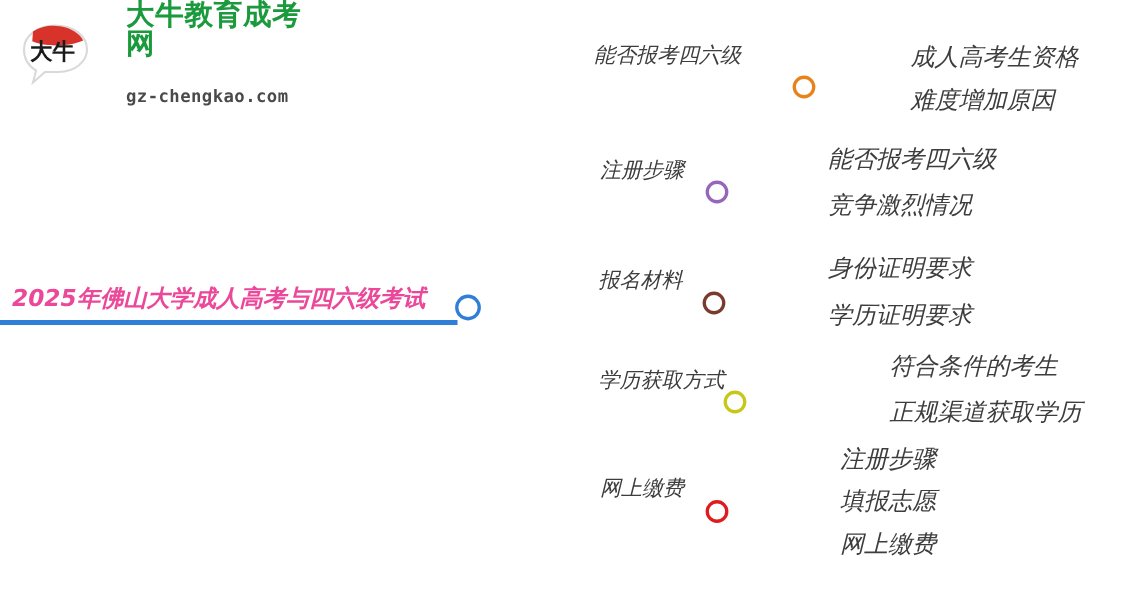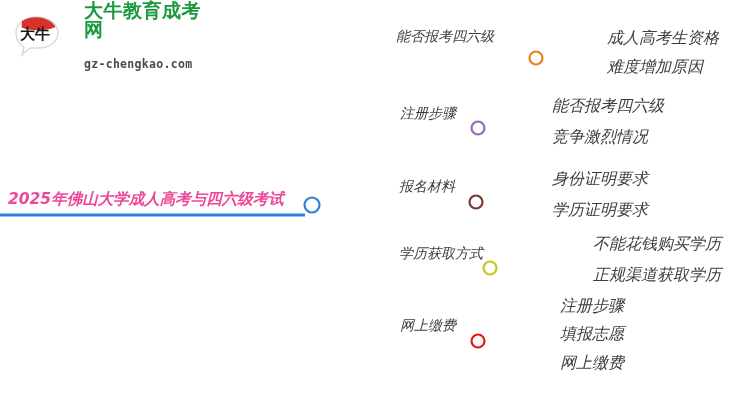--- a/index.html
+++ b/index.html
@@ -138,19 +138,19 @@
     <div class="node-label branch-label" style="left: 396px; top: 28px;">能否报考四六级</div>
     <div class="node-label leaf-label" style="left: 607px; top: 28px;">成人高考生资格</div>
     <div class="node-label leaf-label" style="left: 607px; top: 57px;">难度增加原因</div>
     <div class="node-label branch-label" style="left: 400px; top: 105px;">注册步骤</div>
     <div class="node-label leaf-label" style="left: 552px; top: 96px;">能否报考四六级</div>
     <div class="node-label leaf-label" style="left: 552px; top: 127px;">竞争激烈情况</div>
     <div class="node-label branch-label" style="left: 399px; top: 178px;">报名材料</div>
     <div class="node-label leaf-label" style="left: 552px; top: 169px;">身份证明要求</div>
     <div class="node-label leaf-label" style="left: 552px; top: 200px;">学历证明要求</div>
     <div class="node-label branch-label" style="left: 399px; top: 245px;">学历获取方式</div>
-    <div class="node-label leaf-label" style="left: 593px; top: 234px;">不能花钱购买学历</div>
+    <div class="node-label leaf-label" style="left: 593px; top: 234px;">符合条件的考生</div>
     <div class="node-label leaf-label" style="left: 593px; top: 265px;">正规渠道获取学历</div>
     <div class="node-label branch-label" style="left: 400px; top: 317px;">网上缴费</div>
     <div class="node-label leaf-label" style="left: 560px; top: 296px;">注册步骤</div>
     <div class="node-label leaf-label" style="left: 560px; top: 324px;">填报志愿</div>
     <div class="node-label leaf-label" style="left: 560px; top: 353px;">网上缴费</div>
   </div>
 
 </body></html>

